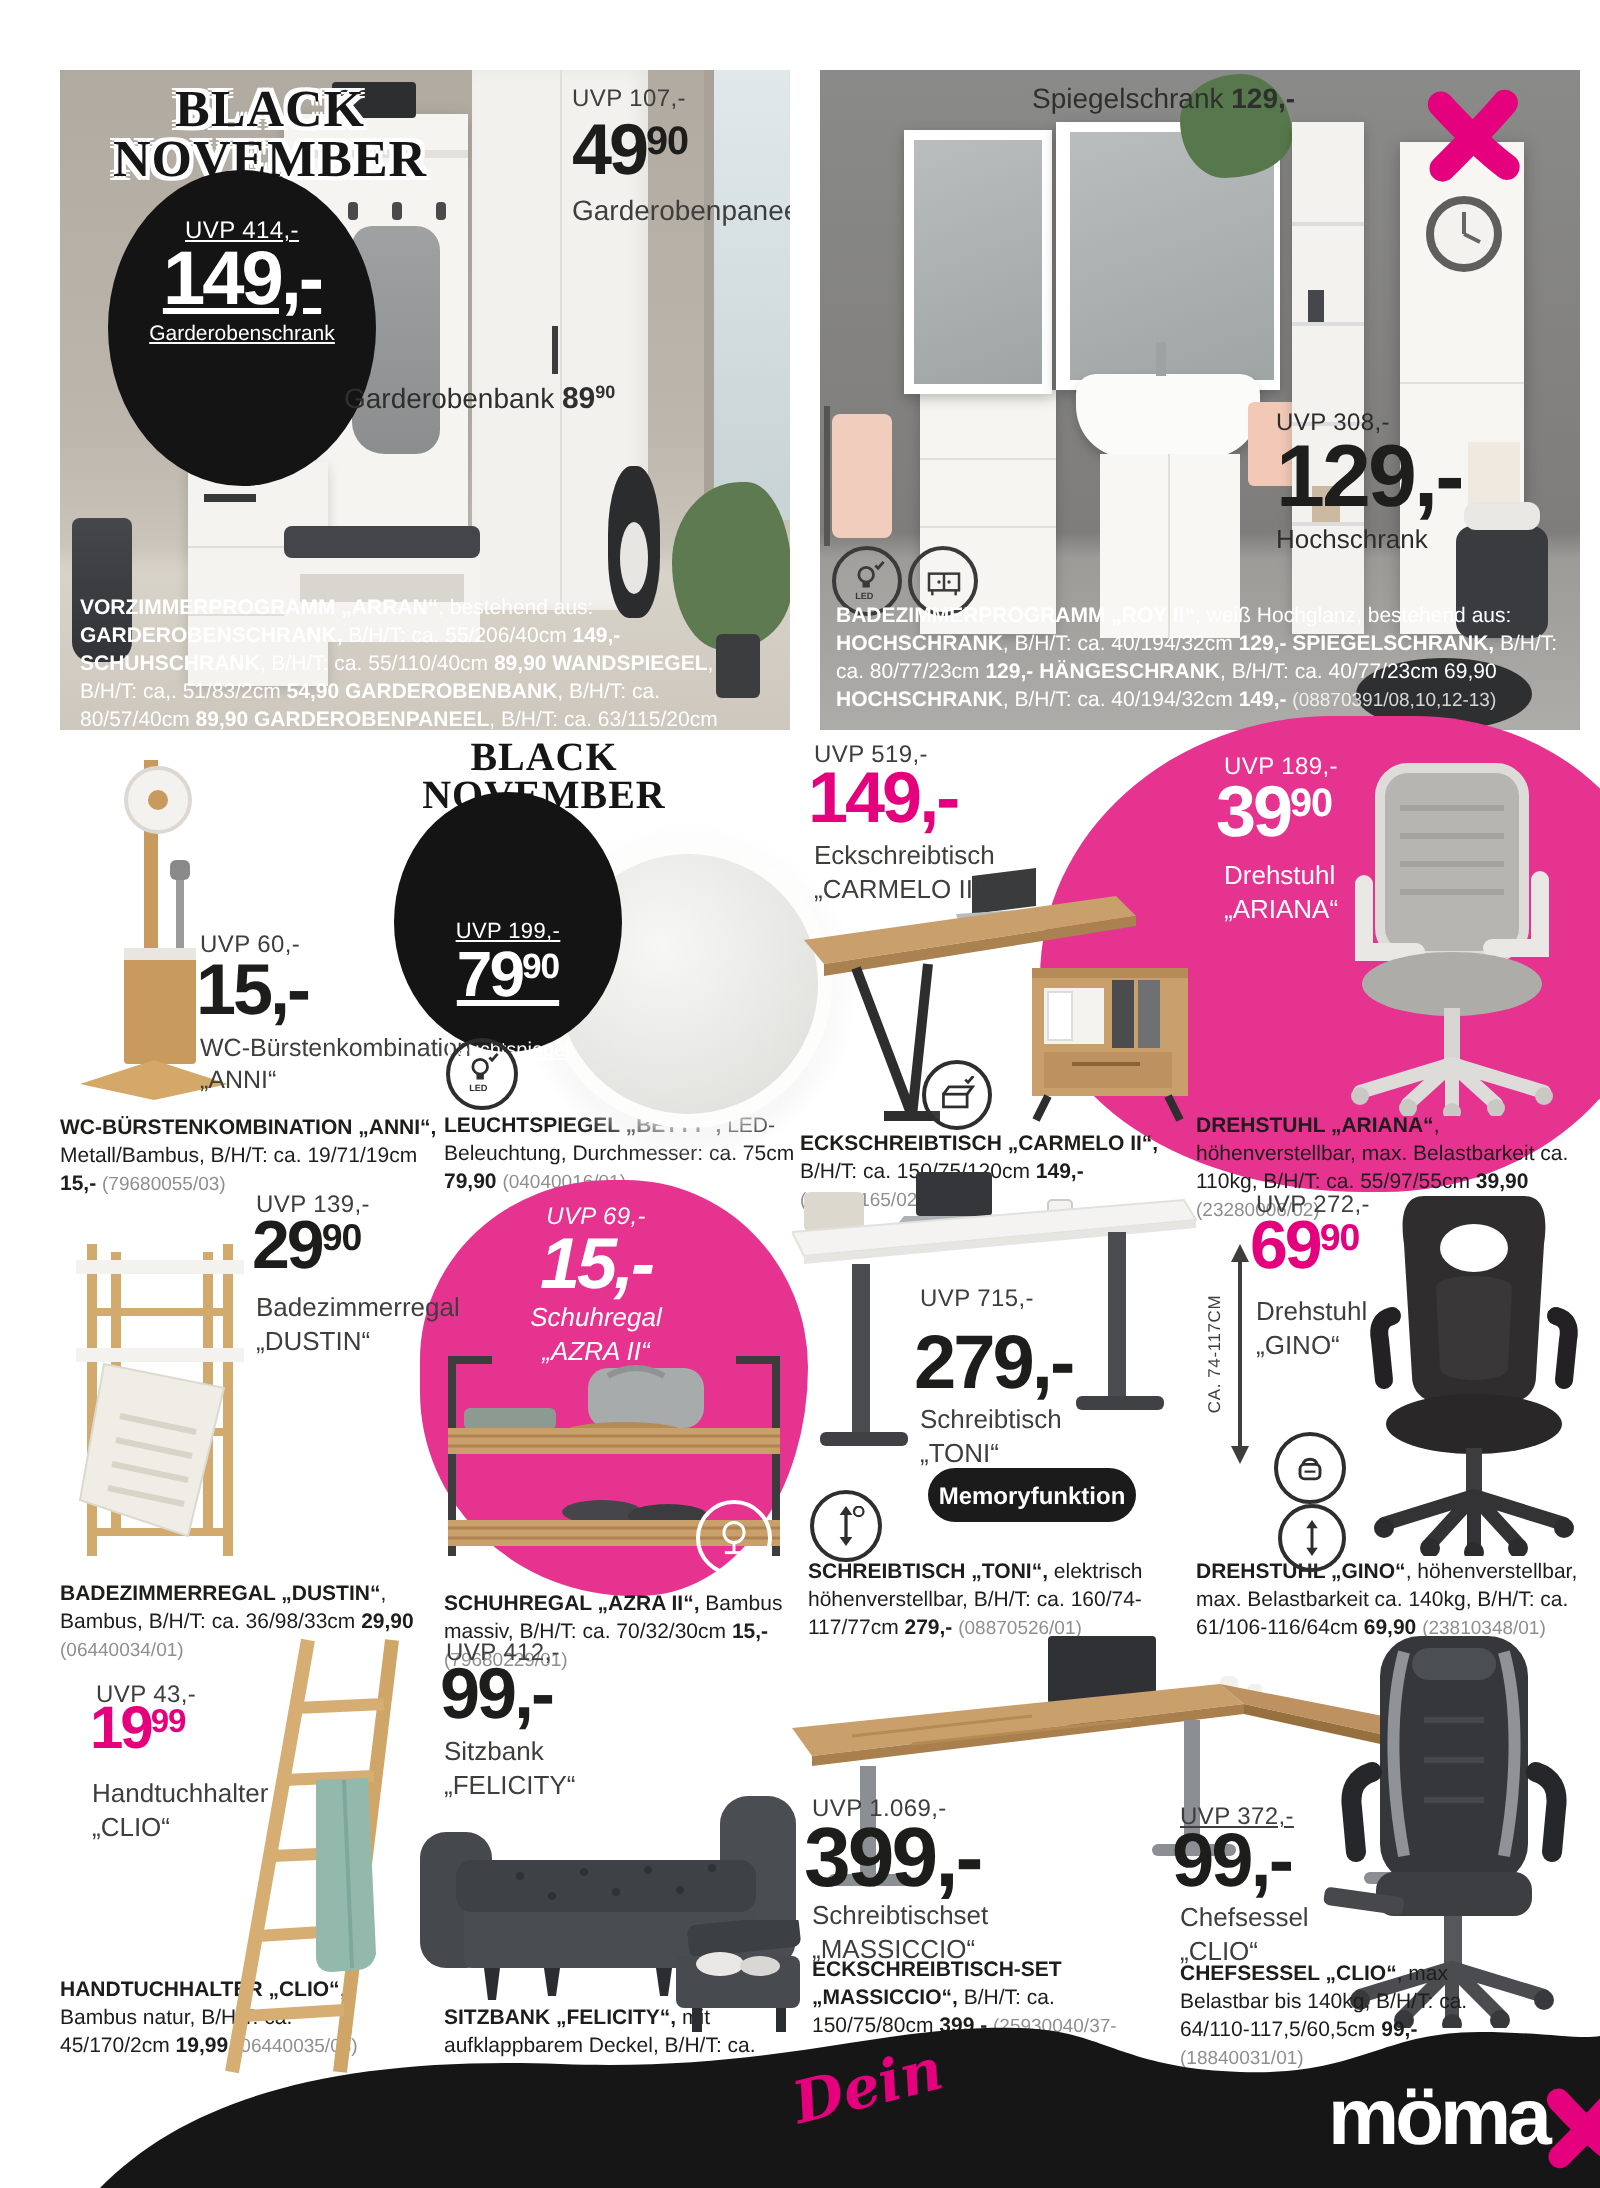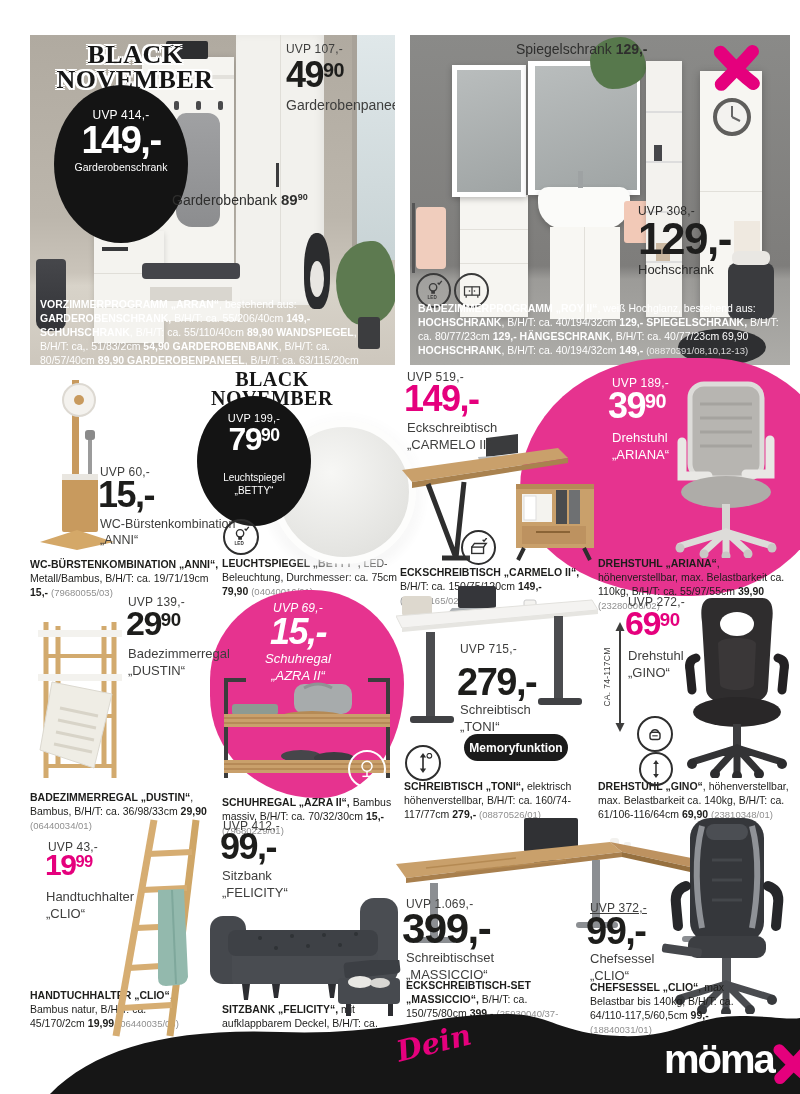--- a/index.html
+++ b/index.html
@@ -14,21 +14,21 @@
   .lbl{font-size:13px;color:#3e3e3d;line-height:1.3;}
   .desc{font-size:10.5px;color:#1d1d1b;line-height:1.34;}
   .desc .b{font-weight:700;}
   .desc .m{color:#8f8f8f;font-size:9.5px;text-align:right;}
   .desc.inv{color:#fff;}
   .desc.inv .m{color:rgba(255,255,255,.8);}
   .bn{font-family:"Liberation Serif",serif;font-weight:700;color:#161616;text-align:center;
       line-height:.95;letter-spacing:.5px;
       text-shadow:-2px -2px 0 #fff,2px -2px 0 #fff,-2px 2px 0 #fff,2px 2px 0 #fff,
                   -2px 0 0 #fff,2px 0 0 #fff,0 -2px 0 #fff,0 2px 0 #fff;}
-  .badge{background:#141414;border-radius:50%;color:#fff;text-align:center;z-index:3;}
+  .badge{background:#141414;border-radius:50%;color:#fff;text-align:center;z-index:3;text-decoration:underline;}
   .badge .uvp{color:#fff;}
   .badge .price{color:#fff;}
   .blob{position:absolute;background:#e6338f;z-index:0;}
   .pill{background:#1b1b1b;color:#fff;border-radius:15px;font-size:12px;font-weight:700;
         display:flex;align-items:center;justify-content:center;z-index:3;}
   .icirc{border:2px solid #2e2e2e;border-radius:50%;display:flex;align-items:center;
          justify-content:center;background:rgba(255,255,255,.06);z-index:3;}
   .z3{z-index:3;} .z1{z-index:1;}
   .panel{position:absolute;overflow:hidden;}
   svg{display:block;}
@@ -194,21 +194,21 @@
   <div class="abs desc" style="left:30px;top:557px;width:190px;"><span class="b">WC-BÜRSTENKOMBINATION „ANNI“, </span><span>Metall/Bambus, B/H/T: ca. 19/71/19cm </span><span class="b">15,- </span><span class="m">(79680055/03)</span></div>
 
   <div class="abs bn z3" style="left:197px;top:370px;width:150px;font-size:20px;">
     <div>BLACK</div>
     <div>NOVEMBER</div>
   </div>
   <div class="abs z1" style="left:272px;top:420px;width:130px;height:130px;border-radius:50%;
        background:radial-gradient(circle at 40% 35%,#f7f7f5,#e4e4e1 70%,#dbdbd8);
        border:7px solid #fdfdfc;box-shadow:0 0 16px 5px rgba(255,255,255,.9),0 4px 14px rgba(0,0,0,.12);"></div>
   <div class="abs badge" style="left:197px;top:396px;width:114px;height:114px;padding-top:16px;">
-    <div class="uvp" style="font-size:11px;">UVP 199,-</div>
+    <div class="uvp" style="font-size:11px;margin-top:48px;">UVP 199,-</div>
     <div class="price" style="font-size:32px;">
       <span>79</span><span class="sup">90</span>
     </div>
     <div style="font-size:10px;line-height:1.25;margin-top:18px;">
       <div>Leuchtspiegel</div>
       <div>„BETTY“</div>
     </div>
   </div>
   <div class="abs icirc" style="left:223px;top:519px;width:32px;height:32px;">
     <svg viewBox="0 0 24 24" width="22" height="22">

